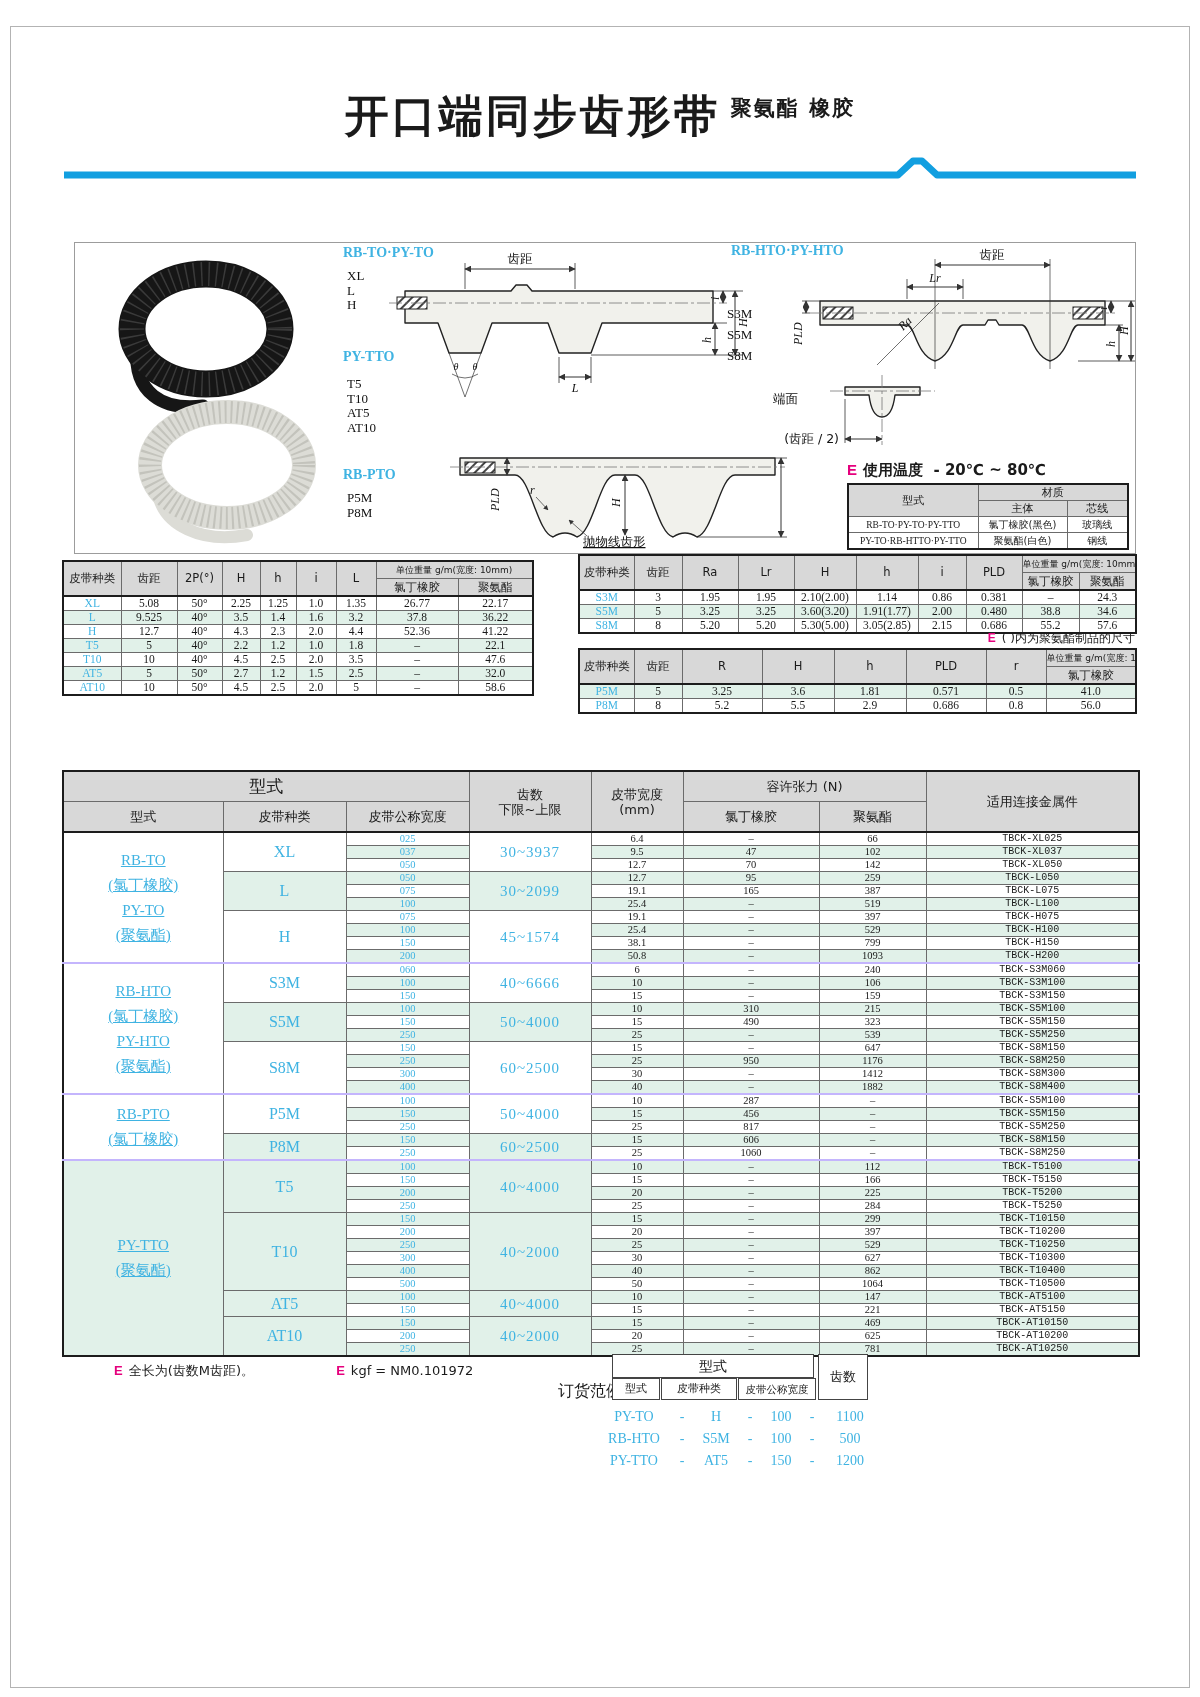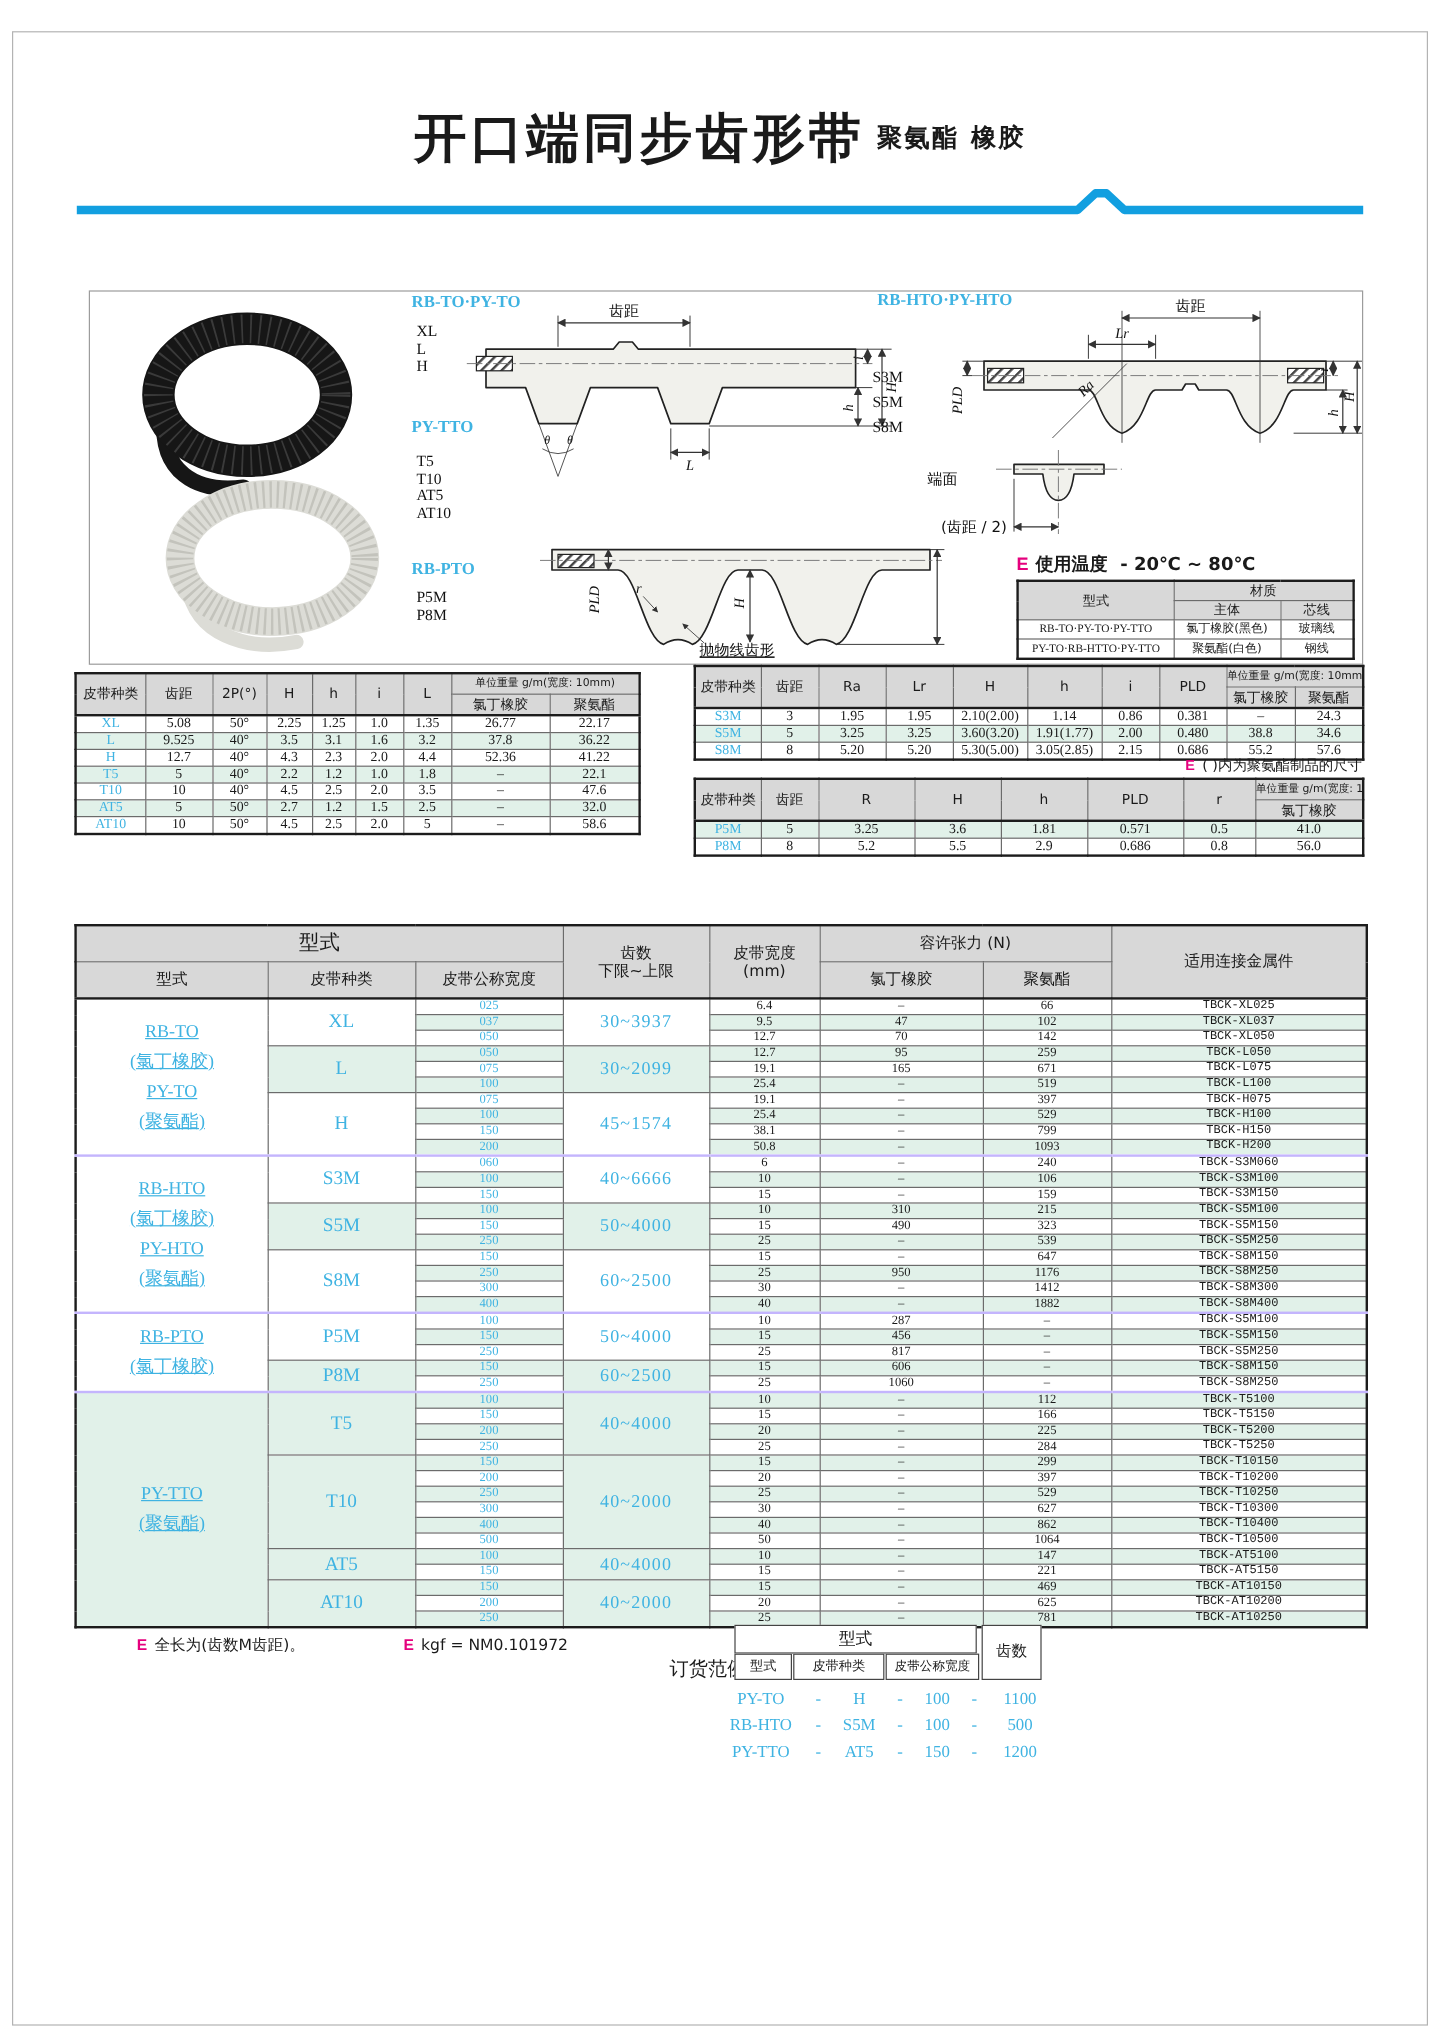--- a/index.html
+++ b/index.html
@@ -2,21 +2,21 @@
 <html><head>
 <meta charset="utf-8">
 <style>
   html,body{margin:0;padding:0;}
   body{position:relative;width:1200px;height:1697px;background:#ffffff;
        font-family:"DejaVu Sans",sans-serif;color:#1a1a1a;overflow:hidden;}
   .abs{position:absolute;}
   .frame{left:10px;top:26px;width:1178px;height:1660px;border:1px solid #b3b3b3;}
 
   
-  .title-row{left:0;top:94px;width:1200px;display:flex;justify-content:center;align-items:center;gap:10px;}
+  .title-row{left:0;top:94px;width:1200px;display:flex;justify-content:center;align-items:flex-start;gap:10px;}
   .title-row h1{margin:0;font-size:44px;letter-spacing:3px;font-weight:bold;line-height:1;}
   .subtitle{font-size:21px;font-weight:bold;padding-bottom:3px;letter-spacing:2px;}
 
   
   .rule{left:62px;top:154px;width:1078px;height:30px;}
   .rule path{fill:none;stroke:#129fe0;stroke-width:7;stroke-linejoin:round;}
 
   
   .dbox{left:74px;top:242px;width:1060px;height:310px;border:1px solid #9c9c9c;background:#fff;}
   .dbox svg{position:absolute;left:0;top:0;}
@@ -296,21 +296,21 @@
         <td>1.0</td>
         <td>1.35</td>
         <td>26.77</td>
         <td>22.17</td>
       </tr>
       <tr class="alt">
         <td class="belt-name">L</td>
         <td>9.525</td>
         <td>40°</td>
         <td>3.5</td>
-        <td>3.1</td>
+        <td>1.4</td>
         <td>1.6</td>
         <td>3.2</td>
         <td>37.8</td>
         <td>36.22</td>
       </tr>
       <tr>
         <td class="belt-name">H</td>
         <td>12.7</td>
         <td>40°</td>
         <td>4.3</td>
@@ -559,21 +559,21 @@
         <td class="teeth-cell" rowspan="3">30~2099</td>
         <td class="num">12.7</td>
         <td class="num">95</td>
         <td class="num">259</td>
         <td class="fit">TBCK-L050</td>
       </tr>
       <tr>
         <td class="w-cell">075</td>
         <td class="num">19.1</td>
         <td class="num">165</td>
-        <td class="num">671</td>
+        <td class="num">387</td>
         <td class="fit">TBCK-L075</td>
       </tr>
       <tr class="alt">
         <td class="w-cell">100</td>
         <td class="num">25.4</td>
         <td class="num">–</td>
         <td class="num">519</td>
         <td class="fit">TBCK-L100</td>
       </tr>
       <tr>

